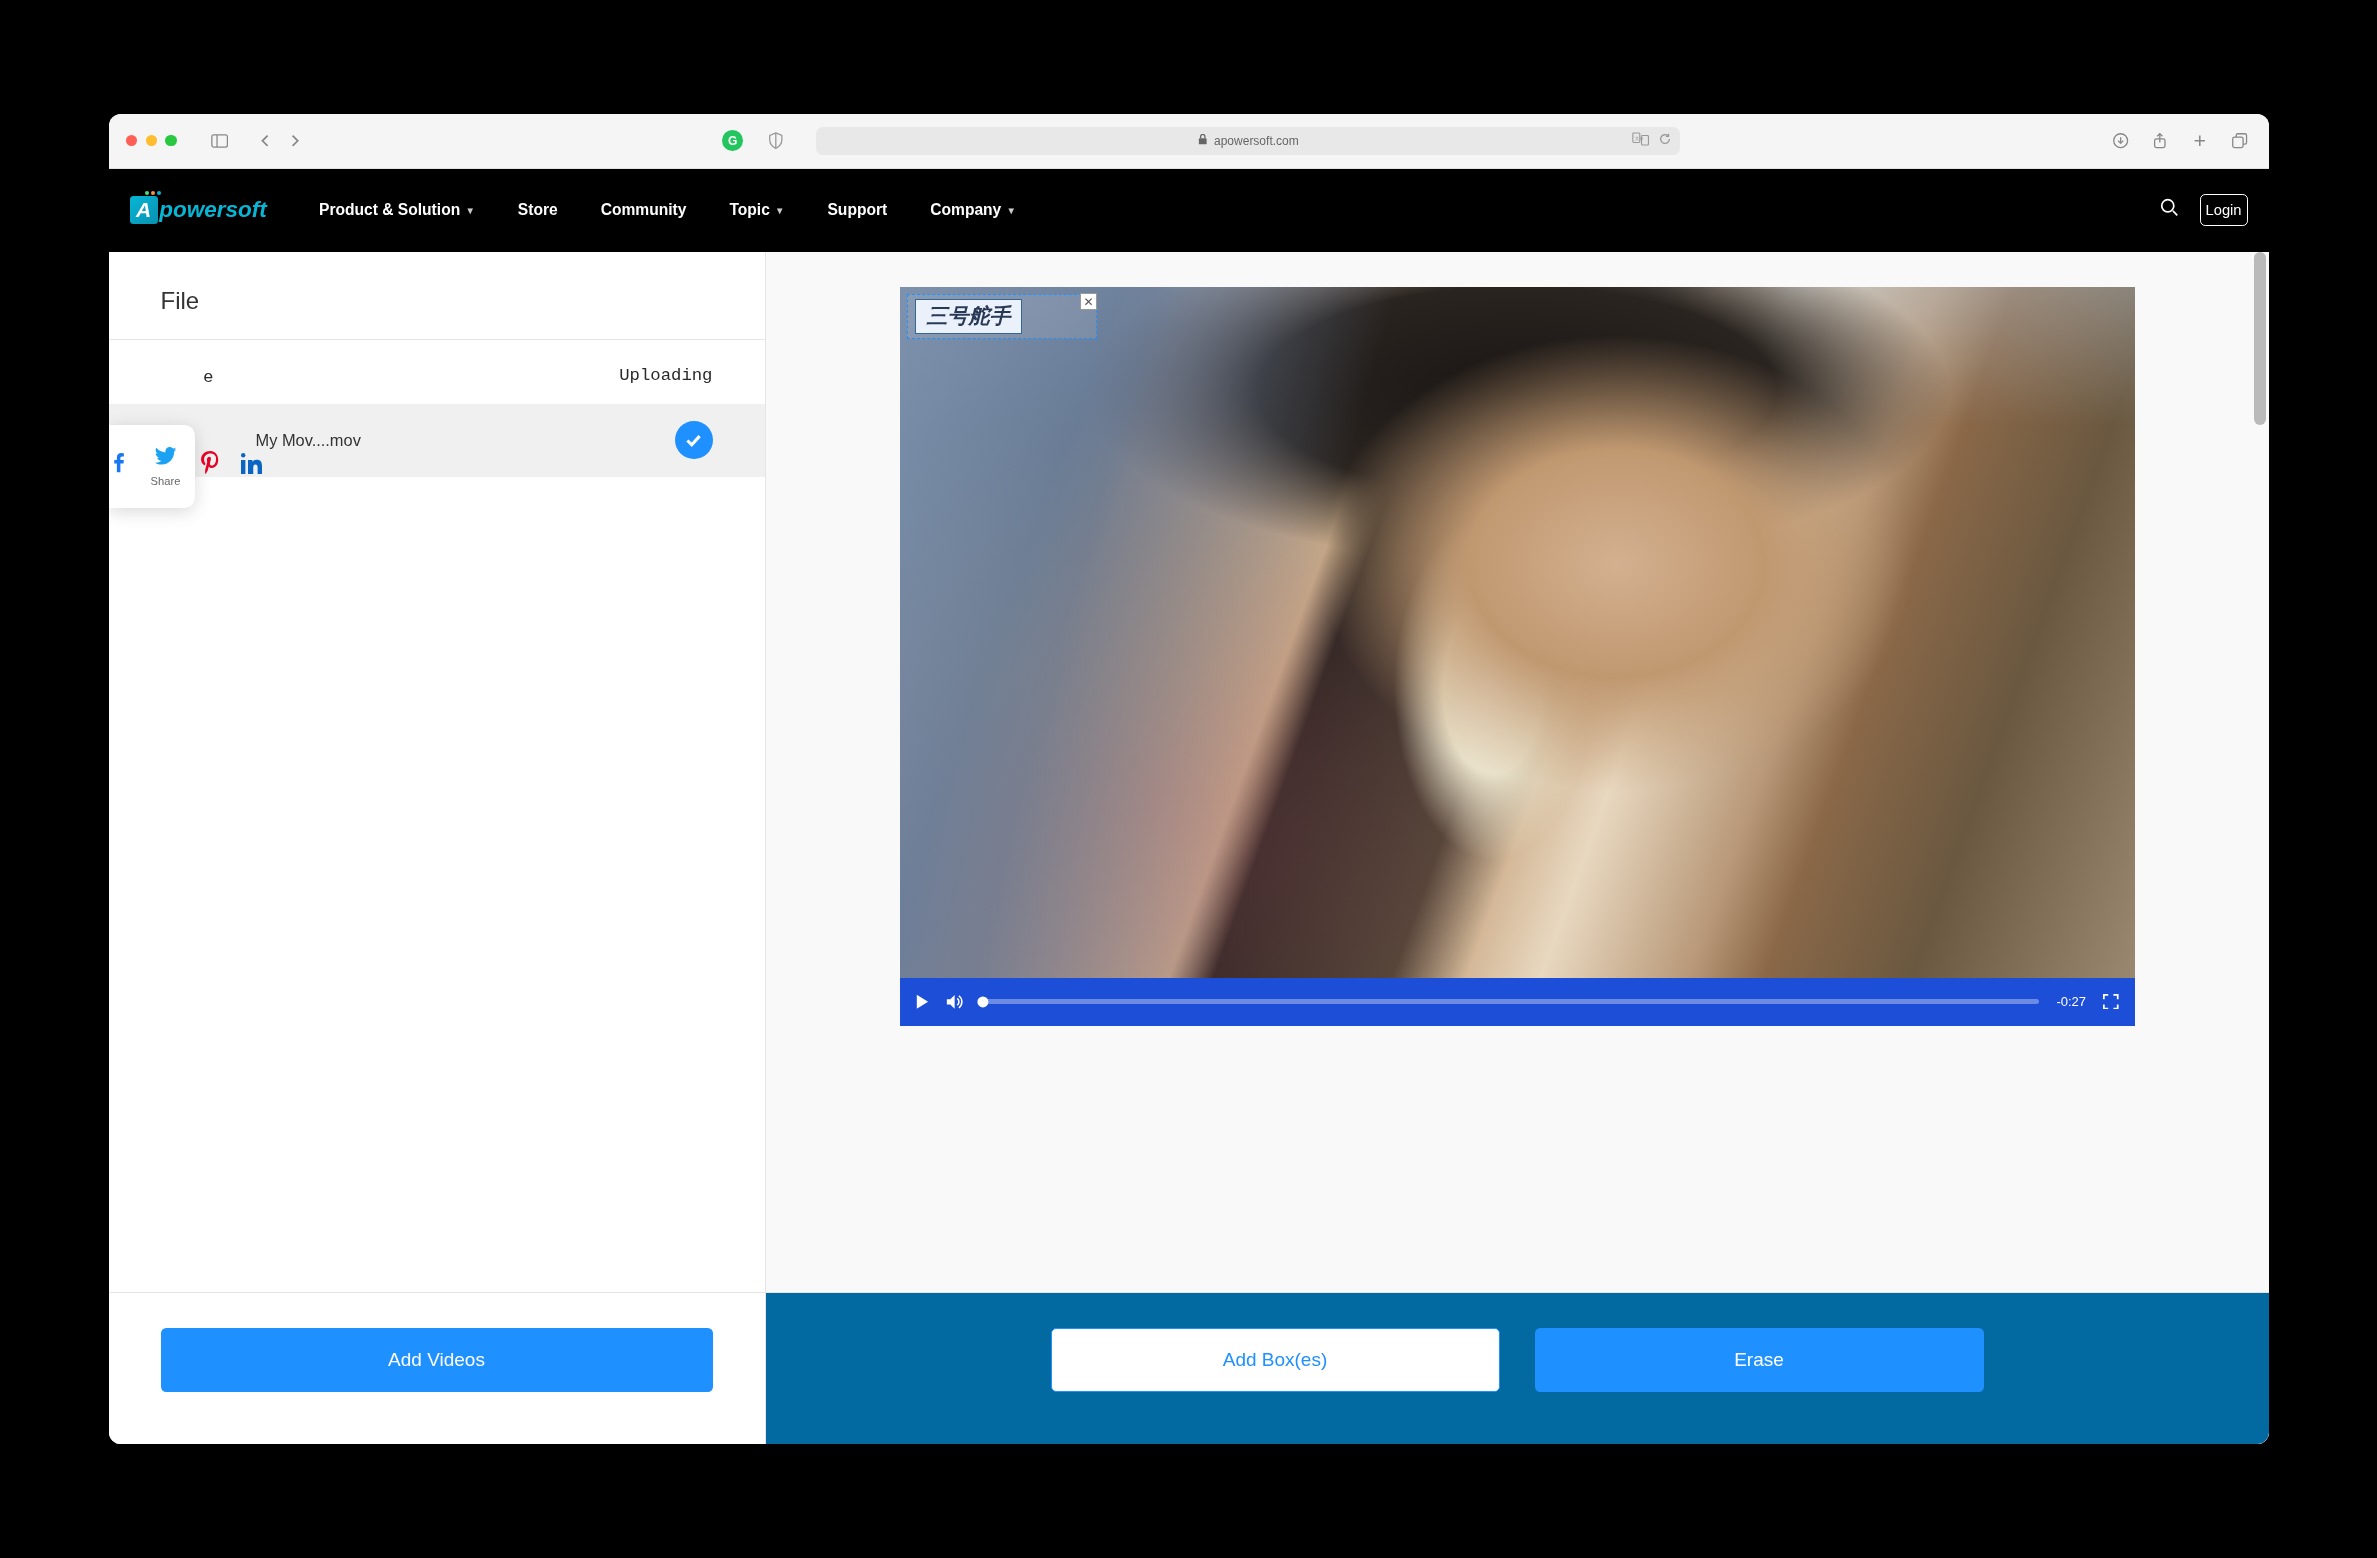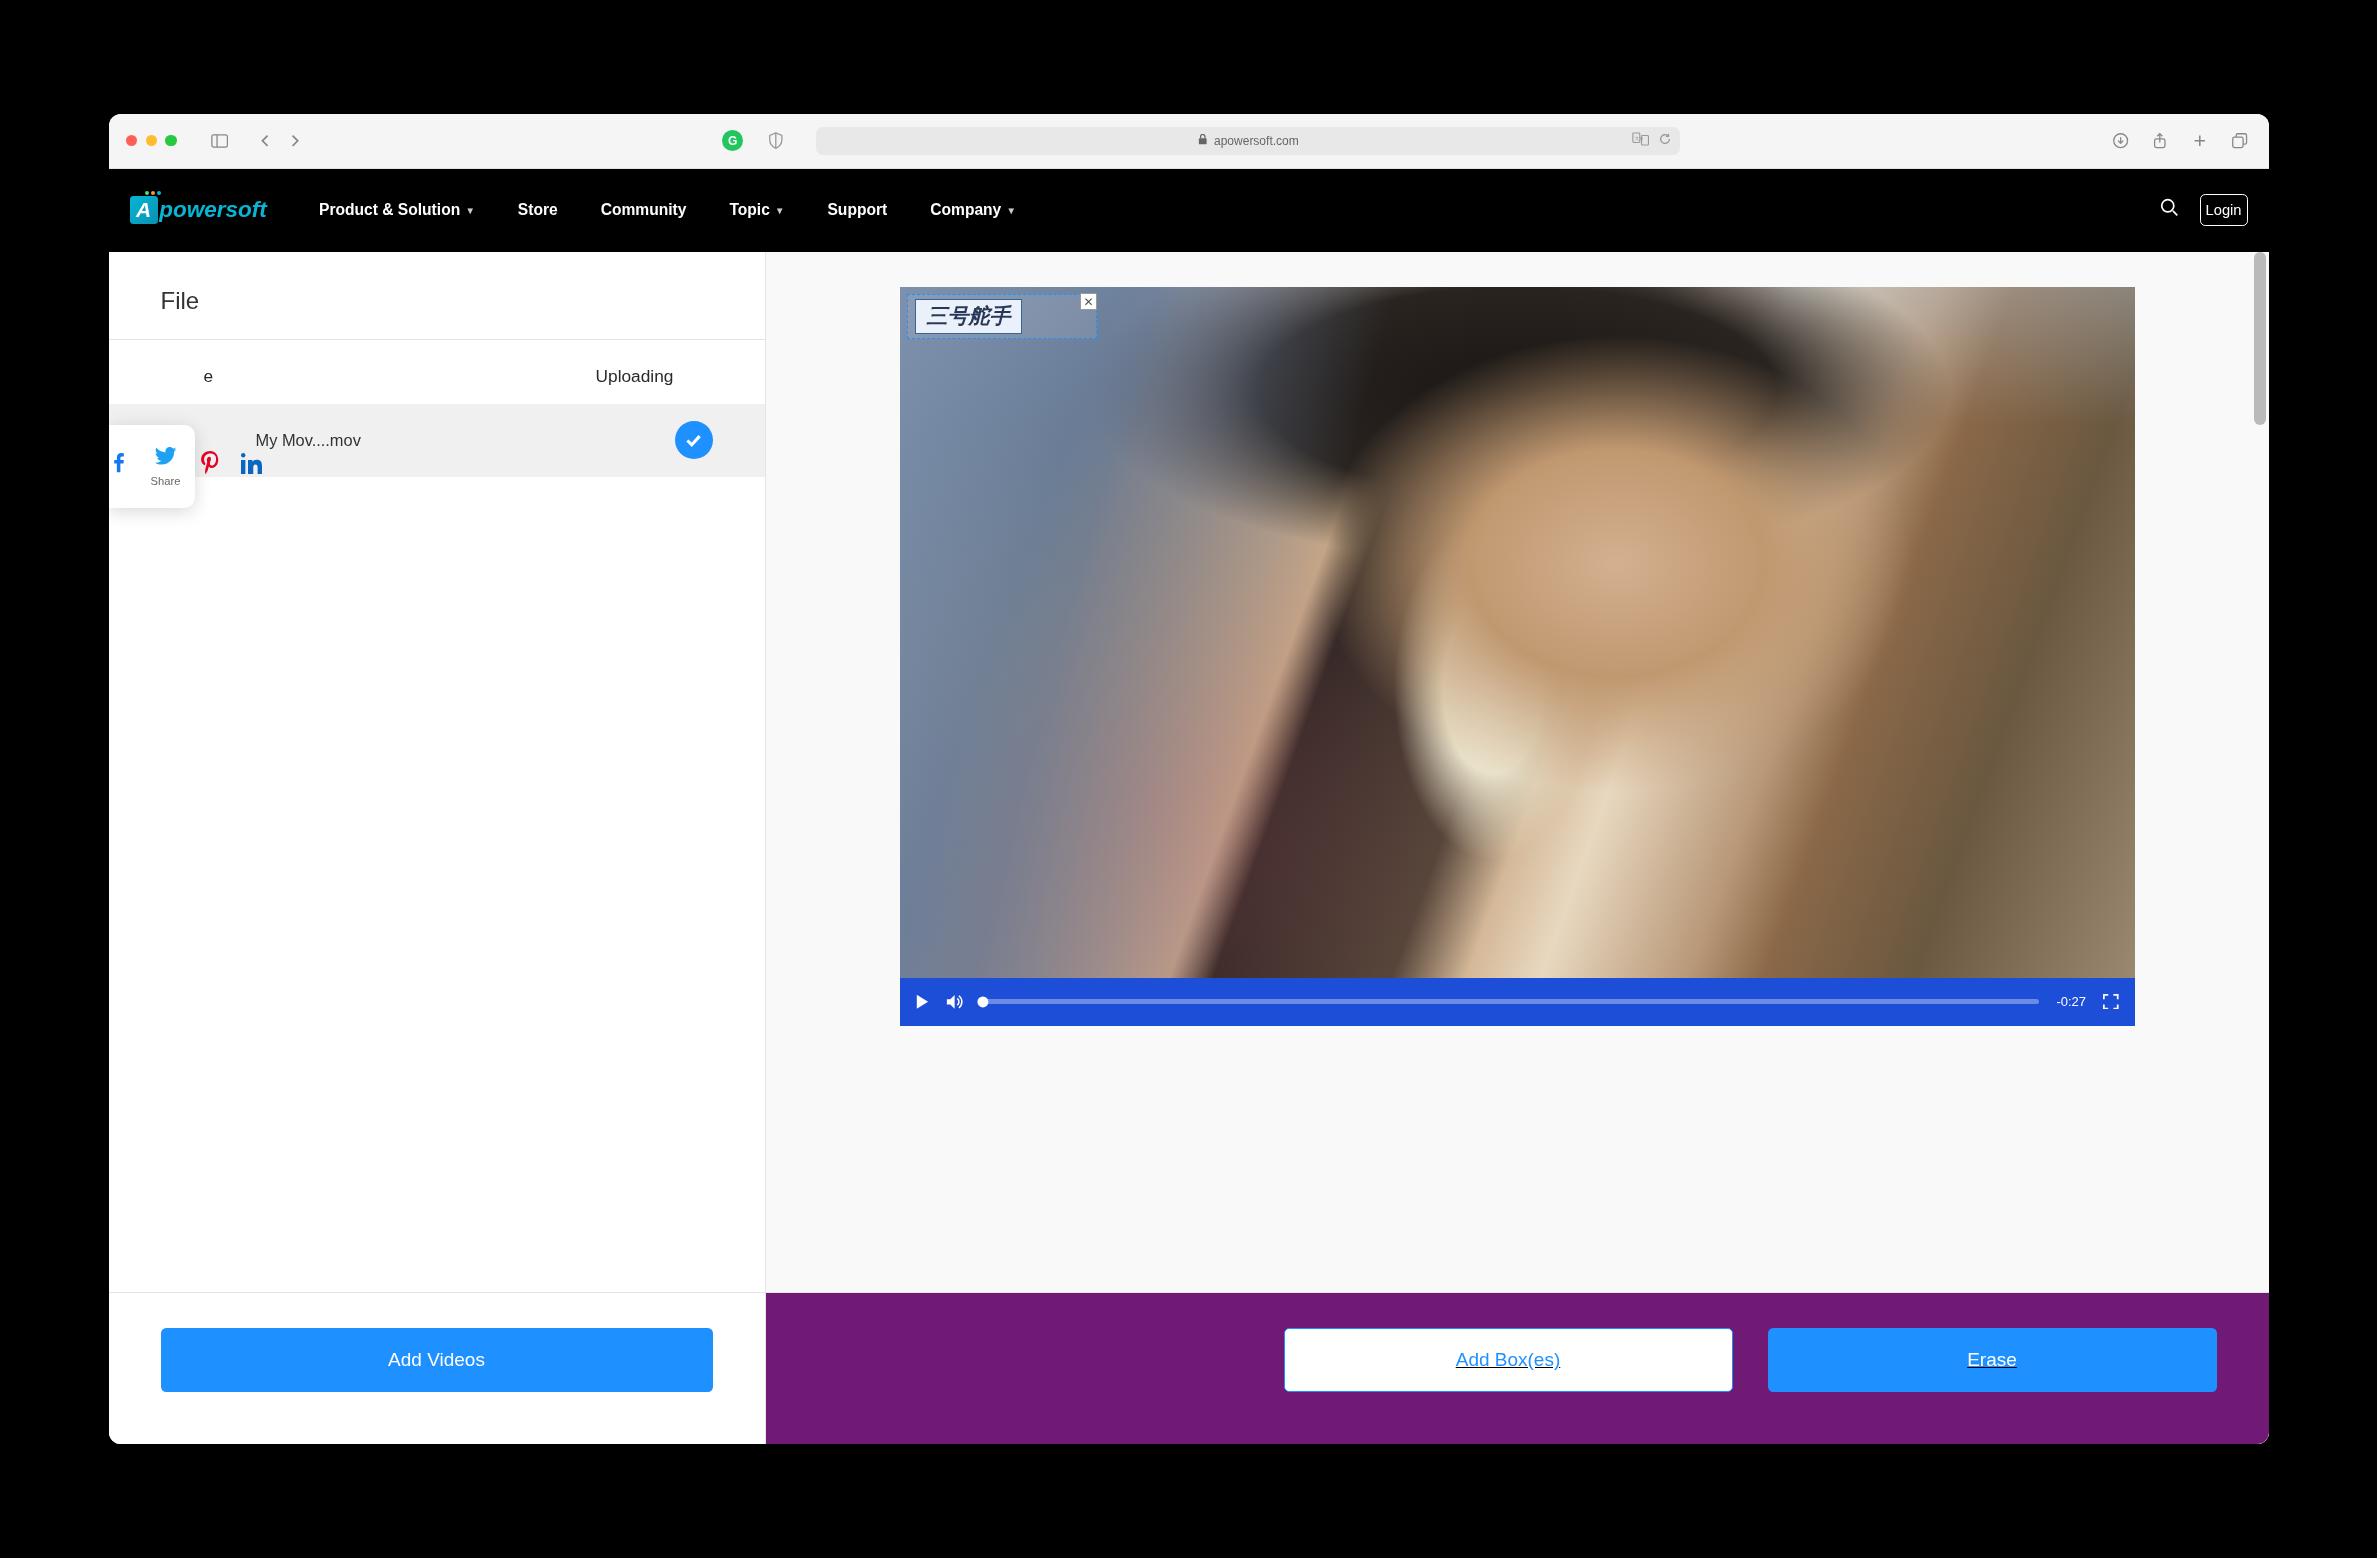--- a/index.html
+++ b/index.html
@@ -253,21 +253,22 @@
       color: #2a2a2a;
     }
     
     .col-name {
       flex: 1;
       padding-left: 43px;
     }
     
     .col-status {
       width: 156px;
-      text-align: center;
+      text-align: right;
+      font-family: Liberation Mono, monospace;
     }
     
     .file-item {
       display: flex;
       align-items: center;
       padding: 17.3px 52px;
       background: #f0f0f0;
       font-size: 16.4px;
       color: #333;
     }
@@ -443,24 +444,23 @@
     
     .video-time {
       color: #fff;
       font-size: 13px;
     }
     
     .preview-footer {
       padding: 35px 52px 52px;
       display: flex;
       gap: 35px;
-      justify-content: flex-end;
+      justify-content: center;
       border-top: 0.9px solid #e5e5e5;
-      background: #701a75;
-      text-decoration: underline;
+      background: #0369a1;
     }
     
     .preview-footer button {
       flex: 1;
       max-width: 449px;
     }
     
     .share-panel {
       position: absolute;
       left: 0;

